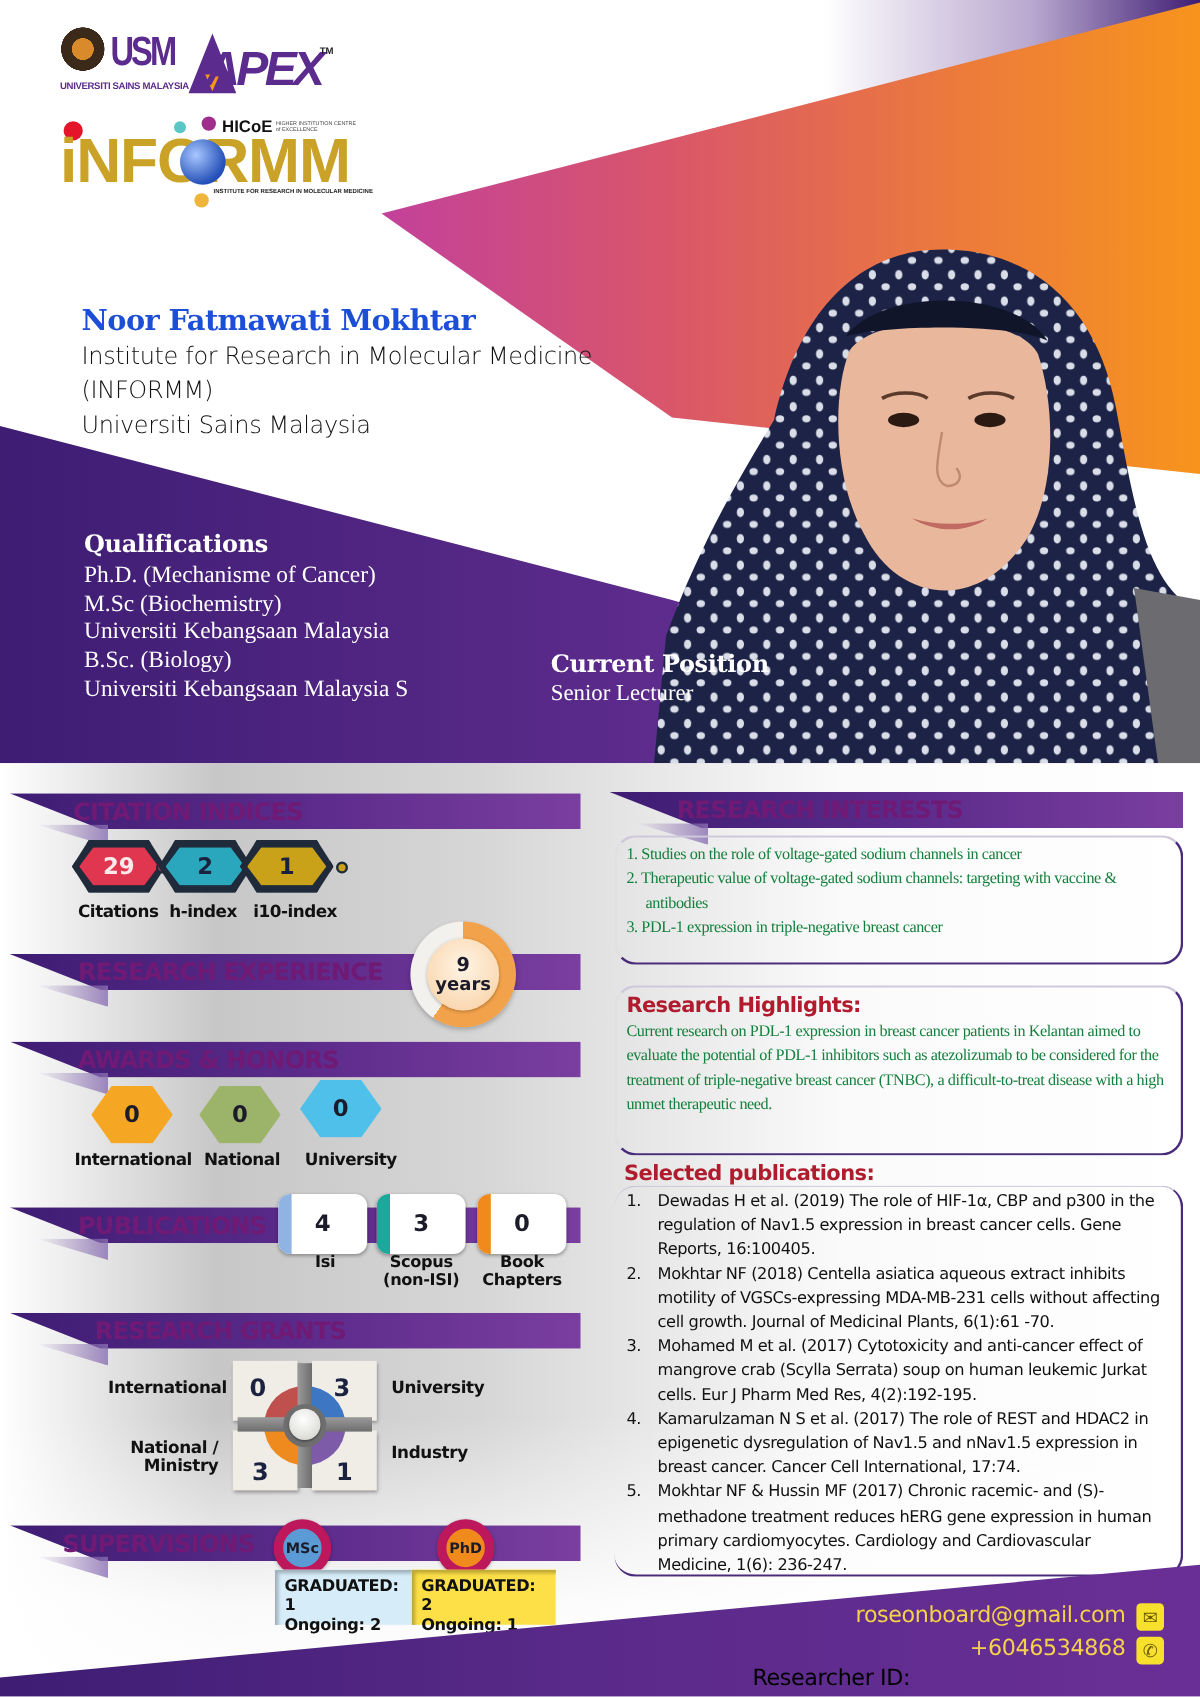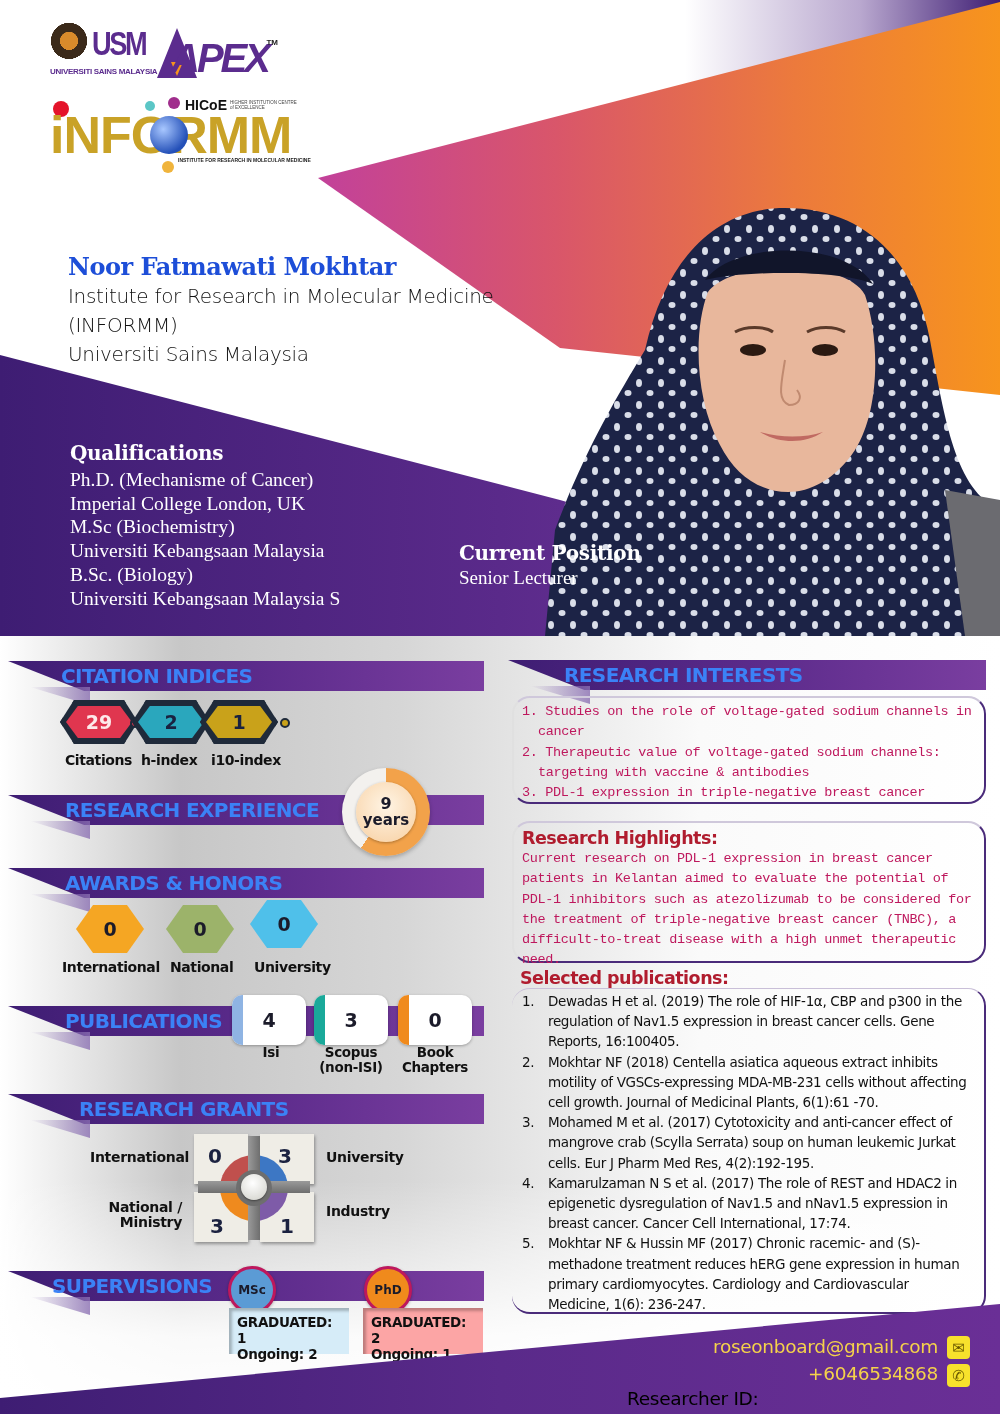--- a/index.html
+++ b/index.html
@@ -46,21 +46,21 @@
   .lower-bg { position: absolute; left: 0; top: 636px; width: 1000px; height: 778px;
     background: linear-gradient(90deg, #fff 0%, #c7c7c7 18%, #d6d6d6 40%, #fafafa 70%, #fff 100%); }
   .lower-fade { position: absolute; left: 0; top: 636px; width: 1000px; height: 778px;
     background: linear-gradient(180deg, rgba(255,255,255,0) 0%, rgba(255,255,255,0) 70%, rgba(255,255,255,0.9) 90%, #fff 100%); }
 
   .banner { position: absolute; height: 30px; }
   .banner-bar { position: absolute; left: 0; top: 0; right: 0; height: 30px;
     background: linear-gradient(90deg, #3e1d73 0%, #5a2a8a 50%, #7a3ea0 100%); clip-path: polygon(0 0, 100% 0, 100% 100%, 16% 100%); }
   .banner-tail { position: absolute; left: 22px; top: 26px; width: 60px; height: 18px;
     background: linear-gradient(90deg, rgba(255,255,255,0) 0%, #8a6fb2 100%); clip-path: polygon(0 0, 100% 0, 100% 100%); opacity: 0.8; }
-  .banner-title { position: absolute; top: 1px; color: #3b82f6; font-family: "DejaVu Sans", sans-serif; font-weight: 700; font-size: 20px; line-height: 28px; letter-spacing: -0.6px; white-space: nowrap; }
+  .banner-title { position: absolute; top: 1px; color: #701a75; font-family: "DejaVu Sans", sans-serif; font-weight: 700; font-size: 20px; line-height: 28px; letter-spacing: -0.6px; white-space: nowrap; }
 
   
   .cite-row { position: absolute; left: 60px; top: 700px; width: 240px; height: 50px; }
   .cite-hex { position: absolute; top: 0; width: 78px; height: 44px; border: 3px solid #1f2a3a;
     clip-path: polygon(18% 0, 82% 0, 100% 50%, 82% 100%, 18% 100%, 0 50%); display: flex; align-items: center; justify-content: center; font-weight: 700; font-size: 19px; }
   .cite-hex-inner { position: absolute; inset: 0; clip-path: polygon(18% 0, 82% 0, 100% 50%, 82% 100%, 18% 100%, 0 50%); }
   .cite-val { position: relative; font-family: "DejaVu Sans", sans-serif; }
   .cite-labels { position: absolute; left: 62px; top: 752px; font-family: "DejaVu Sans", sans-serif; font-weight: 700; font-size: 14px; color: #111; }
   .cite-lbl { position: absolute; white-space: nowrap; letter-spacing: -0.4px; }
   .connector { position: absolute; width: 10px; height: 10px; border-radius: 50%; border: 2px solid #1f2a3a; }
@@ -90,29 +90,29 @@
   .grant-wheel { position: absolute; left: 192px; top: 1132px; width: 124px; height: 112px; }
   .grant-cell { position: absolute; width: 54px; height: 50px; background: #efede6; box-shadow: 1px 2px 3px rgba(0,0,0,0.35); font-family: "DejaVu Sans", sans-serif; font-weight: 700; font-size: 20px; color: #1b2240; }
   .grant-cross-h { position: absolute; left: 6px; top: 49px; width: 112px; height: 12px; background: linear-gradient(#9a9a9a, #6e6e6e); }
   .grant-cross-v { position: absolute; left: 56px; top: 4px; width: 12px; height: 104px; background: linear-gradient(90deg, #9a9a9a, #6e6e6e); }
   .grant-ring { position: absolute; left: 28px; top: 23px; width: 68px; height: 66px; border-radius: 50%;
     background: conic-gradient(#3d77c4 0deg 90deg, #7e5ba8 90deg 180deg, #ef8a1e 180deg 270deg, #c0504d 270deg 360deg); }
   .grant-ring-hole { position: absolute; left: 44px; top: 38px; width: 36px; height: 36px; border-radius: 50%; background: #6e6e6e; }
   .grant-knob { position: absolute; left: 49px; top: 42px; width: 26px; height: 26px; border-radius: 50%; background: radial-gradient(circle at 45% 35%, #fff, #cfcfc8); box-shadow: 0 1px 2px rgba(0,0,0,0.4); }
 
   
-  .sup-circle { position: absolute; top: 1266px; width: 48px; height: 48px; border-radius: 50%; border: 3px solid #be185d;
+  .sup-circle { position: absolute; top: 1266px; width: 48px; height: 48px; border-radius: 50%; border: 8px solid #be185d;
     display: flex; align-items: center; justify-content: center; font-family: "DejaVu Sans", sans-serif; font-weight: 700; font-size: 12px; color: #1b1b2a; box-shadow: 0 1px 3px rgba(0,0,0,0.3); }
   .sup-box { position: absolute; top: 1308px; width: 120px; height: 46px; padding: 6px 8px; font-family: "DejaVu Sans", sans-serif; font-weight: 700; font-size: 13.5px; line-height: 16px; color: #111;
     box-shadow: inset 3px 3px 3px rgba(0,0,0,0.25); letter-spacing: -0.3px; }
 
   
   .ri-box { position: absolute; left: 512px; width: 474px; border: 2px solid #4a2b7a; border-left-color: #e0e0e0; border-top-color: #cfc8db; border-radius: 18px; padding: 4px 8px; }
   .ri-heading { font-family: "DejaVu Sans", sans-serif; font-weight: 700; font-size: 17.5px; color: #b01c2e; letter-spacing: -0.5px; line-height: 22px; }
-  .ri-text { font-family: Liberation Mono, monospace; font-size: 13.5px; color: #be185d; line-height: 20.3px; letter-spacing: -0.35px; }
+  .ri-text { font-family: Liberation Serif, serif; font-size: 13.5px; color: #15803d; line-height: 20.3px; letter-spacing: -0.35px; }
   .ri-list { list-style: none; }
   .ri-list li { padding-left: 16px; text-indent: -16px; }
   .pub-list { list-style: none; }
   .pub-list li { padding-left: 26px; position: relative; font-family: "DejaVu Sans", sans-serif; font-size: 13.5px; line-height: 20.2px; letter-spacing: -0.35px; color: #111; }
   .pub-list li .num { position: absolute; left: 0; top: 0; }
 
   
   .footer-svg { position: absolute; left: 0; top: 1300px; }
   .contact { position: absolute; right: 30px; font-family: "DejaVu Sans", sans-serif; font-size: 18.5px; color: #f5d24a; white-space: nowrap; letter-spacing: -0.3px; line-height: 24px; }
   .contact-icon { position: absolute; width: 23px; height: 23px; background: #f7e12c; border-radius: 4px; display: flex; align-items: center; justify-content: center; font-size: 15px; color: #6a5a00; }
@@ -199,21 +199,20 @@
     <path d="M190,132 C200,126 220,126 228,132" stroke="#5a3a2a" stroke-width="3" fill="none"></path>
     <path d="M262,132 C272,126 290,126 300,132" stroke="#5a3a2a" stroke-width="3" fill="none"></path>
     <path d="M240,160 C236,185 232,200 244,205 C254,205 258,198 252,190" stroke="#c08a70" stroke-width="2" fill="none"></path>
     <path d="M215,232 C235,244 260,244 278,232 C260,238 235,238 215,232 Z" fill="#c06a62"></path>
   </svg>
 </div>
 
 <div class="quals">
   <div class="quals-title">Qualifications</div>
   <div class="quals-line">Ph.D. (Mechanisme of Cancer)</div>
-  <div class="quals-line">Imperial College London, UK</div>
   <div class="quals-line">M.Sc (Biochemistry)</div>
   <div class="quals-line">Universiti Kebangsaan Malaysia</div>
   <div class="quals-line">B.Sc. (Biology)</div>
   <div class="quals-line">Universiti Kebangsaan Malaysia S</div>
 </div>
 
 <div class="position">
   <div class="position-title">Current Position</div>
   <div class="position-val">Senior Lecturer</div>
 </div>
@@ -346,21 +345,21 @@
 <div class="sup-circle" style="left:228px; background:#5b9bd5;">
     <span>MSc</span>
   </div>
 <div class="sup-circle" style="left:364px; background:#f08a1c;">
     <span>PhD</span>
   </div>
 <div class="sup-box" style="left:229px; background:#d6ecf8;">
   <div>GRADUATED: 1</div>
   <div>Ongoing: 2</div>
 </div>
-<div class="sup-box" style="left:363px; background:#fca5a5;">
+<div class="sup-box" style="left:343px; background:#fde047;">
   <div>GRADUATED: 2</div>
   <div>Ongoing: 1</div>
 </div>
 
 <div class="banner" style="left:508px; top:660px; width:478px;">
   <div class="banner-bar"></div>
   <div class="banner-tail"></div>
   <div class="banner-title" style="left:56px;">RESEARCH INTERESTS</div>
 </div>
 

